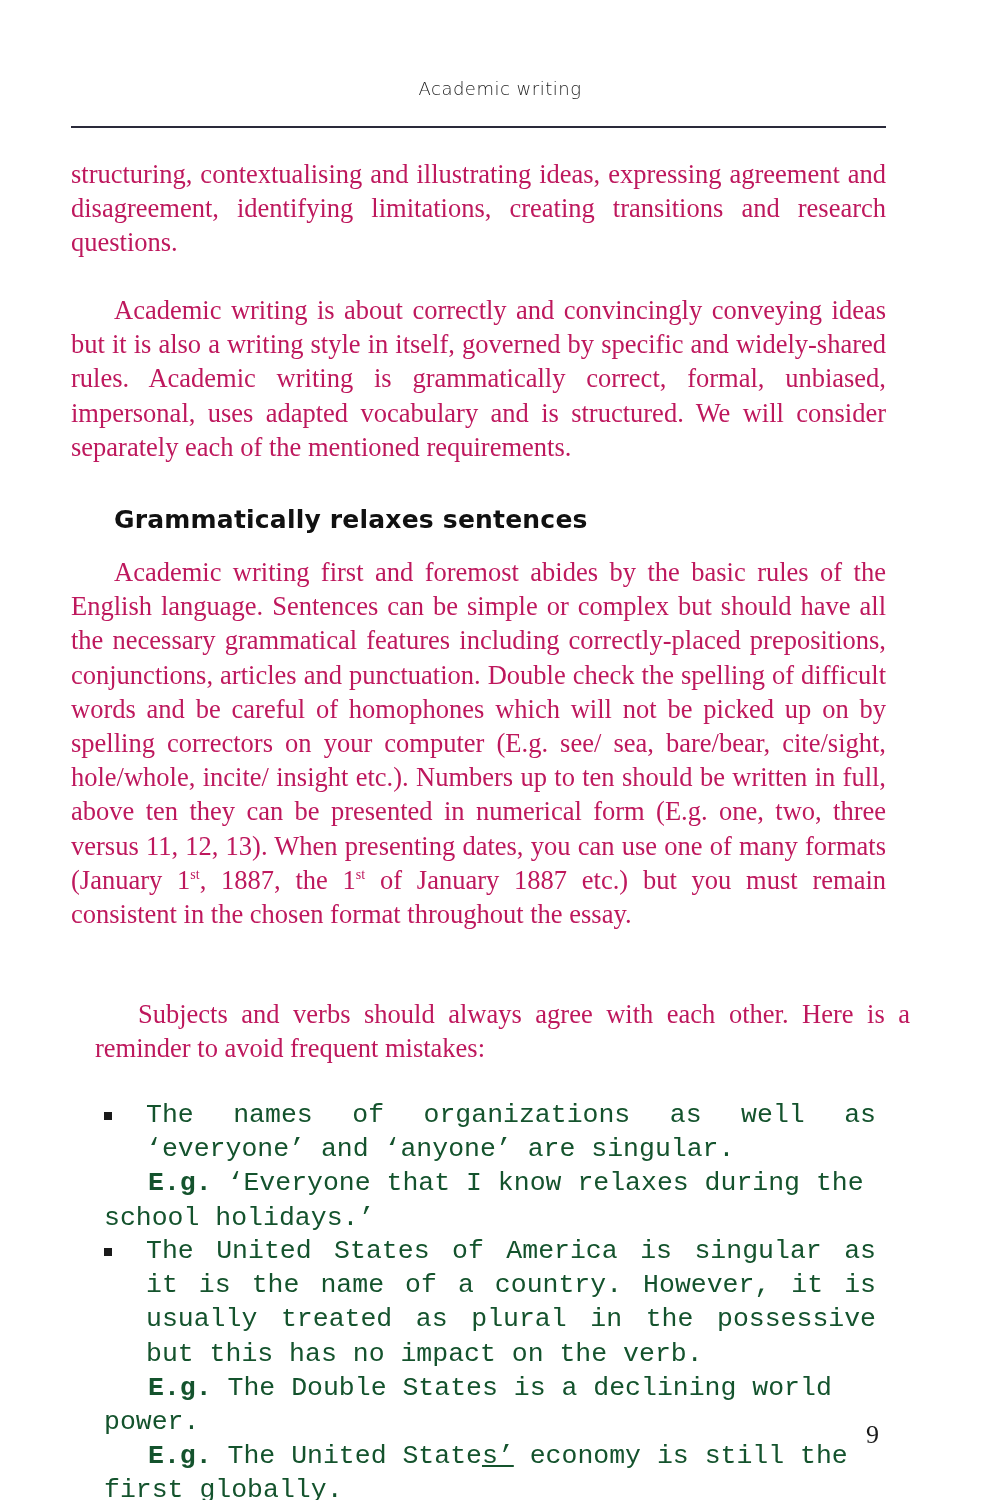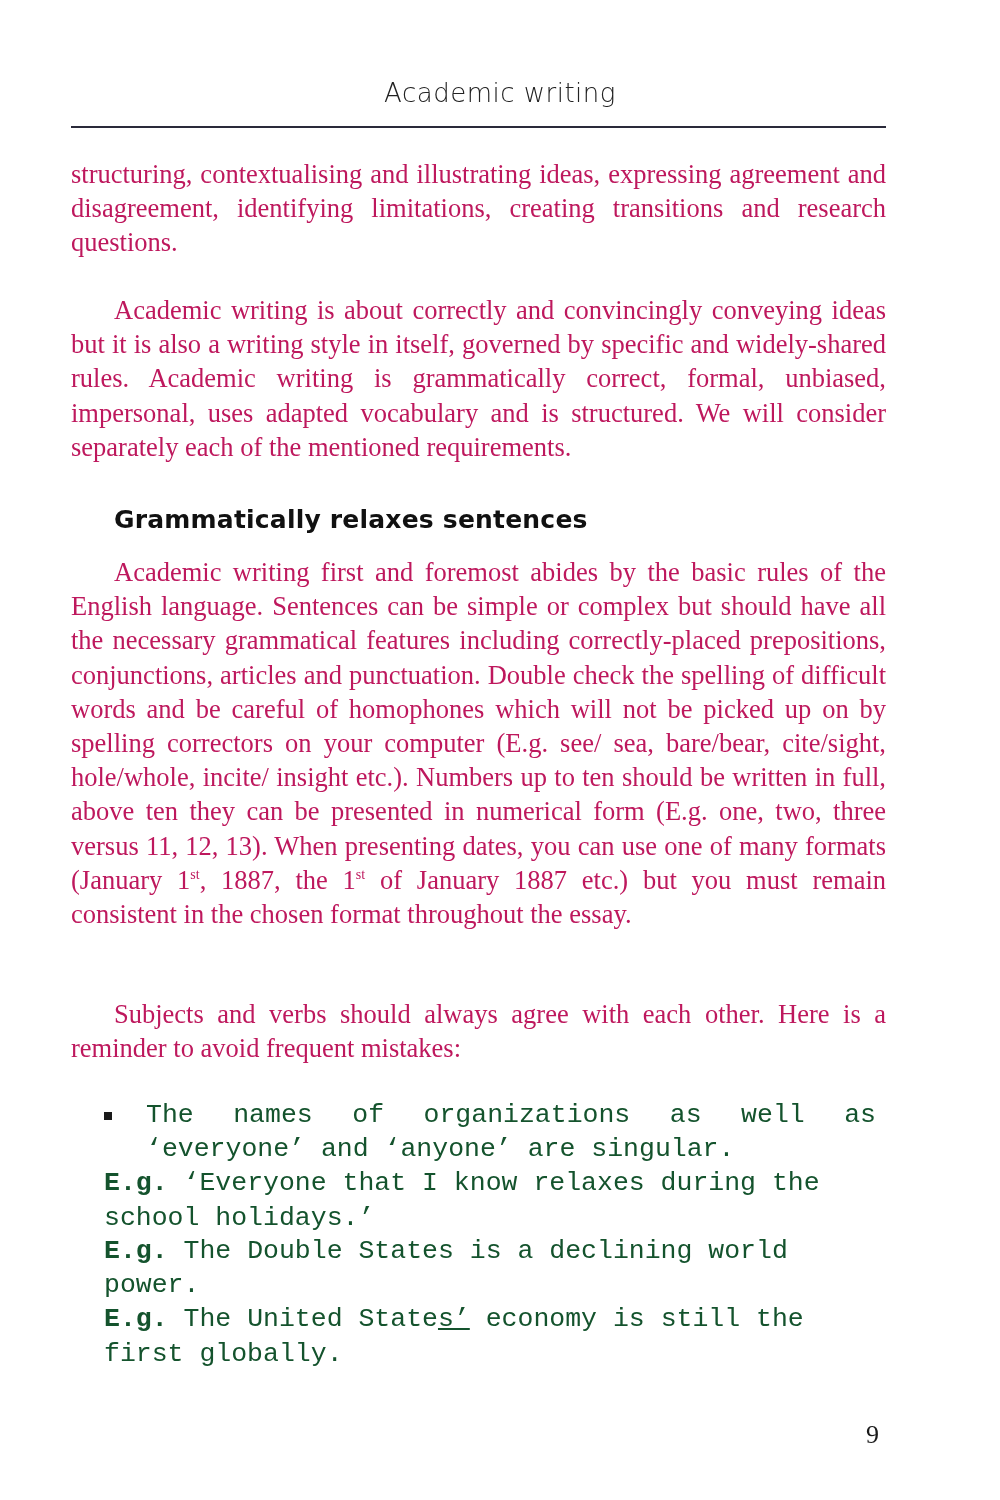--- a/index.html
+++ b/index.html
@@ -1,34 +1,34 @@
 <!DOCTYPE html>
 <html><head>
 <meta charset="utf-8">
 <style>
   html, body { margin: 0; padding: 0; background: #ffffff; }
   body { width: 1000px; height: 1500px; position: relative; overflow: hidden; color: #1a1a1a; }
   .running-head { position: absolute; top: 78px; left: 0; width: 1000px; text-align: center;
-    font-family: "DejaVu Sans", sans-serif; font-size: 26px; font-weight: 300; letter-spacing: 0.5px; color: #222; }
+    font-family: "DejaVu Sans", sans-serif; font-size: 18px; font-weight: 300; letter-spacing: 0.5px; color: #222; }
   .rule { position: absolute; top: 126px; left: 71px; width: 815px; height: 2px; background: #2a2a3a; }
   .body-text { position: absolute; left: 71px; width: 815px; font-family: "Liberation Serif", serif;
     font-size: 26.5px; line-height: 34.2px; text-align: justify; color: #be185d; }
   .body-text p { margin: 0; }
   .indent { text-indent: 43px; }
   .p1 { top: 157px; }
   .p2 { top: 293px; }
   .heading { position: absolute; top: 505px; left: 114px; font-family: "DejaVu Sans", sans-serif;
     font-weight: bold; font-size: 25px; color: #111; letter-spacing: 0.2px; }
   .p3 { top: 555px; }
-  .p4 { top: 997px; }
+  .p4 { top: 997px; margin-left: 24px; }
   .bullet-block { position: absolute; left: 104px; width: 772px; font-family: Liberation Mono, monospace;
     font-size: 26.5px; line-height: 34.2px; color: #14532d; }
   .bullet-item { position: relative; padding-left: 42px; text-align: justify; }
   .bullet-marker { position: absolute; left: 0; top: 14px; width: 8px; height: 8px; background: #1a1a1a; }
-  .eg-label { font-weight: bold; }
+  .eg-label { font-weight: bold; margin-left: 44px; }
   .b1 { top: 1098px; }
   .b2 { top: 1234px; }
   .underlined { text-decoration: underline; }
   .page-number { position: absolute; top: 1420px; left: 866px; font-family: "Liberation Serif", serif;
     font-size: 26px; color: #1a1a1a; }
   sup { font-size: 14px; line-height: 0; vertical-align: 10px; }
 </style>
 </head>
 <body>
 
@@ -55,17 +55,21 @@
 
 <div class="bullet-block b1">
   <div class="bullet-item">
     <span class="bullet-marker"></span>
     <span>The names of organizations as well as ‘everyone’ and ‘anyone’ are singular.</span>
   </div>
   <div><span class="eg-label">E.g.</span><span> ‘Everyone that I know relaxes during the school holidays.’</span></div>
 </div>
 
 <div class="bullet-block b2">
+  <div class="bullet-item">
+    <span class="bullet-marker"></span>
+    <span>The United States of America is singular as it is the name of a country. However, it is usually treated as plural in the possessive but this has no impact on the verb.</span>
+  </div>
   <div><span class="eg-label">E.g.</span><span> The Double States is a declining world power.</span></div>
   <div><span class="eg-label">E.g.</span><span> The United State</span><span class="underlined">s’</span><span> economy is still the first globally.</span></div>
 </div>
 
 <div class="page-number">9</div>
 
 </body></html>

